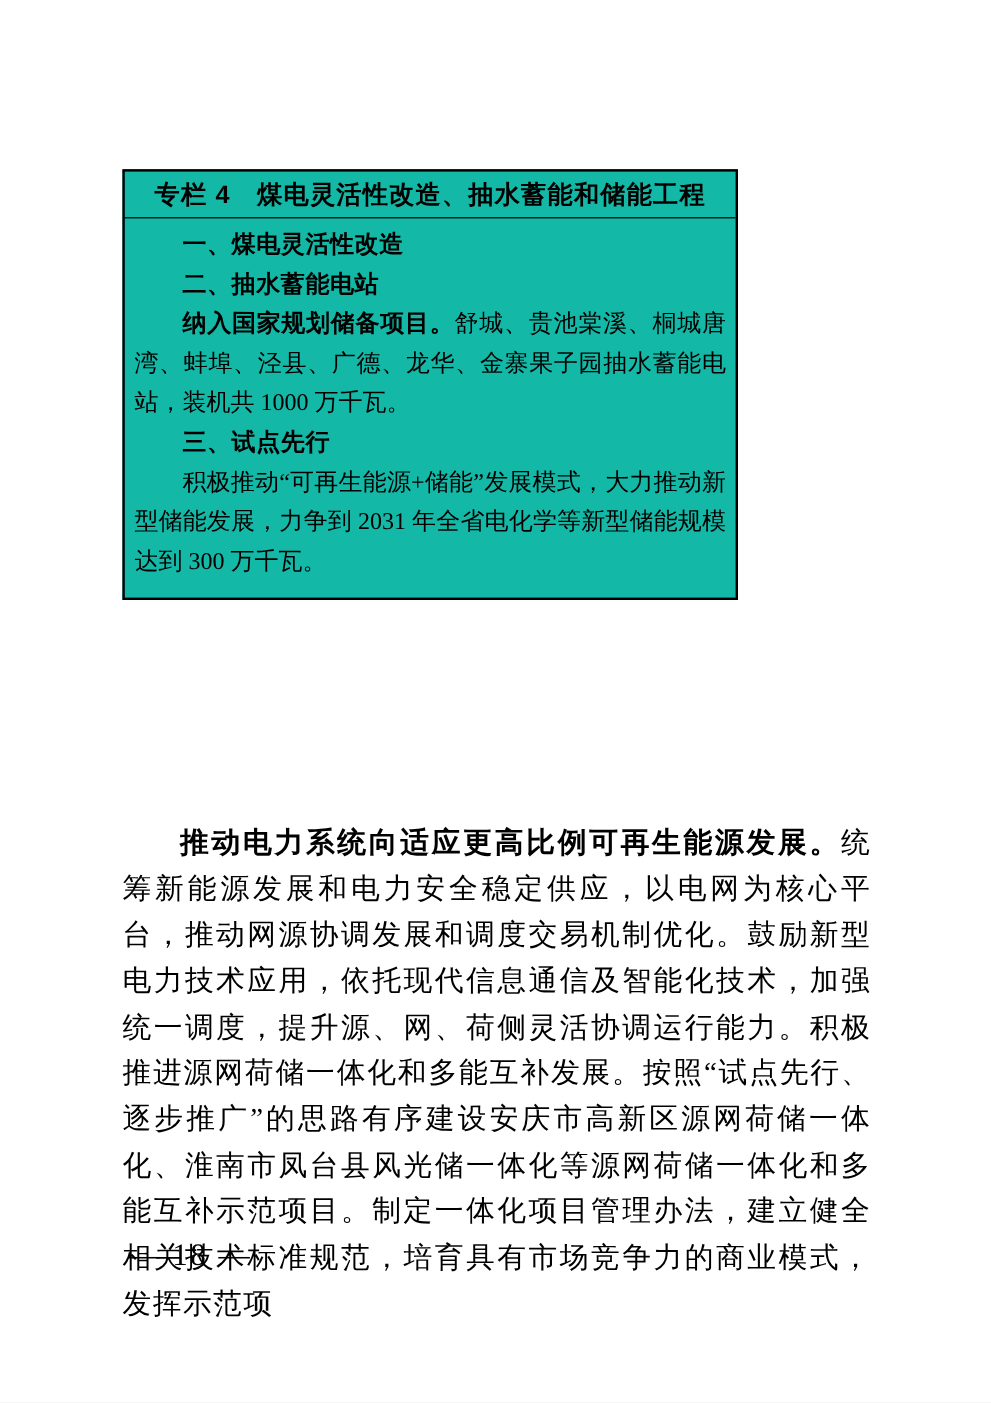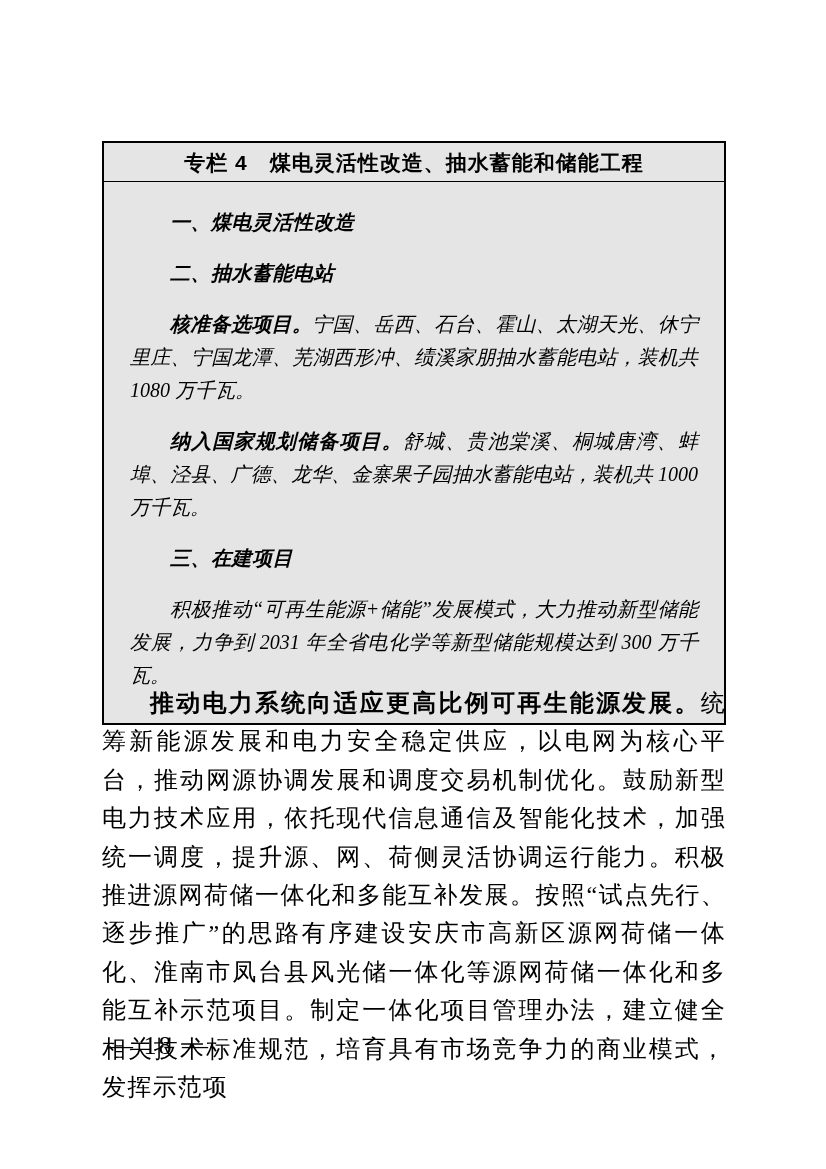--- a/index.html
+++ b/index.html
@@ -12,43 +12,43 @@
     color: #000000;
     font-family: "Liberation Serif", "DejaVu Serif", serif;
     overflow: hidden;
   }
 
   
   .column-box {
     position: absolute;
     left: 102px;
     top: 141px;
-    width: 624px;
+    width: 513px;
     box-sizing: border-box;
     border: 2px solid #000000;
-    background: #e5e5e5;
+    background: #14b8a6;
   }
   .box-title {
     text-align: center;
     font-family: "Liberation Sans", "DejaVu Sans", sans-serif;
     font-weight: bold;
     font-size: 21px;
     line-height: 26px;
     padding: 7px 4px 5px 4px;
     border-bottom: 1px solid #000000;
     letter-spacing: 1px;
   }
   .box-content {
     padding: 6px 8px 13px 8px;
     font-size: 20px;
     line-height: 33px;
     text-align: justify;
     text-justify: inter-ideograph;
   }
-  .box-content p { margin: 18px; text-indent: 2em; font-style: italic; }
+  .box-content p { margin: 0; text-indent: 2em; }
   .box-heading {
     font-family: "Liberation Sans", "DejaVu Sans", sans-serif;
     font-weight: bold;
     letter-spacing: 0.5px;
   }
   .para-lead { font-weight: bold; }
 
   
   .body-paragraph {
     position: absolute;
@@ -81,25 +81,24 @@
   <div class="column-box">
     <div class="box-title">专栏 4　煤电灵活性改造、抽水蓄能和储能工程</div>
 
     <div class="box-content">
       <p class="box-heading">一、煤电灵活性改造</p>
 
 
       <p class="box-heading">二、抽水蓄能电站</p>
 
 
-      <p><span class="para-lead">核准备选项目。</span><span>宁国、岳西、石台、霍山、太湖天光、休宁里庄、宁国龙潭、芜湖西形冲、绩溪家朋抽水蓄能电站，装机共 1080 万千瓦。</span></p>
 
       <p><span class="para-lead">纳入国家规划储备项目。</span><span>舒城、贵池棠溪、桐城唐湾、蚌埠、泾县、广德、龙华、金寨果子园抽水蓄能电站，装机共 1000 万千瓦。</span></p>
 
-      <p class="box-heading">三、在建项目</p>
+      <p class="box-heading">三、试点先行</p>
 
       <p><span>积极推动“可再生能源+储能”发展模式，大力推动新型储能发展，力争到 2031 年全省电化学等新型储能规模达到 300 万千瓦。</span></p>
     </div>
   </div>
 
   <div class="body-paragraph"><span class="body-lead">推动电力系统向适应更高比例可再生能源发展。</span><span>统筹新能源发展和电力安全稳定供应，以电网为核心平台，推动网源协调发展和调度交易机制优化。鼓励新型电力技术应用，依托现代信息通信及智能化技术，加强统一调度，提升源、网、荷侧灵活协调运行能力。积极推进源网荷储一体化和多能互补发展。按照“试点先行、逐步推广”的思路有序建设安庆市高新区源网荷储一体化、淮南市凤台县风光储一体化等源网荷储一体化和多能互补示范项目。制定一体化项目管理办法，建立健全相关技术标准规范，培育具有市场竞争力的商业模式，发挥示范项</span></div>
 
   <div class="page-footer">— 18 —</div>
 
 </div>

